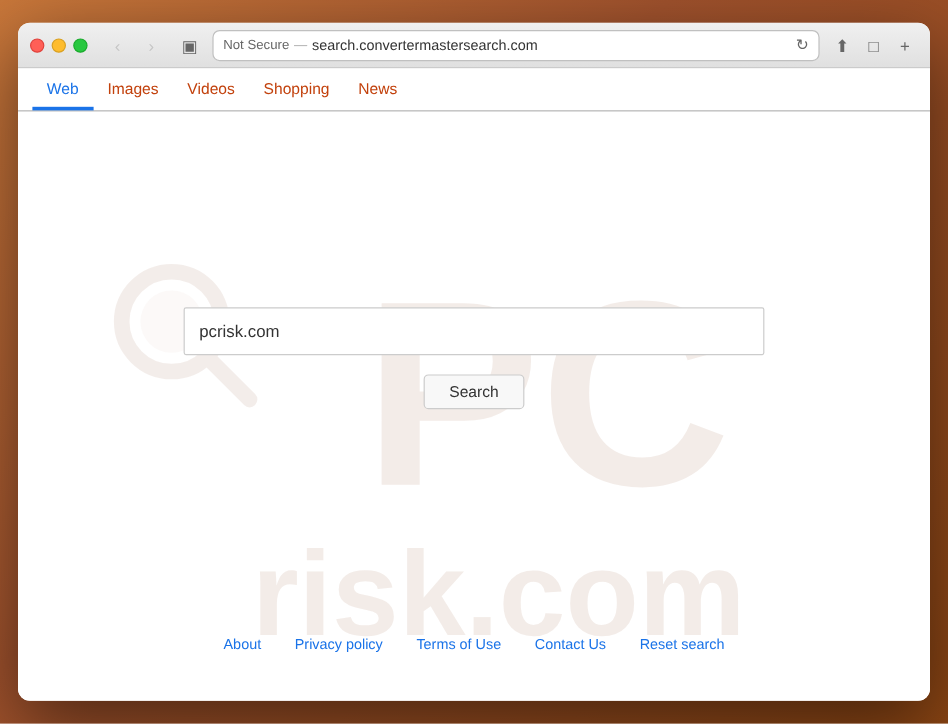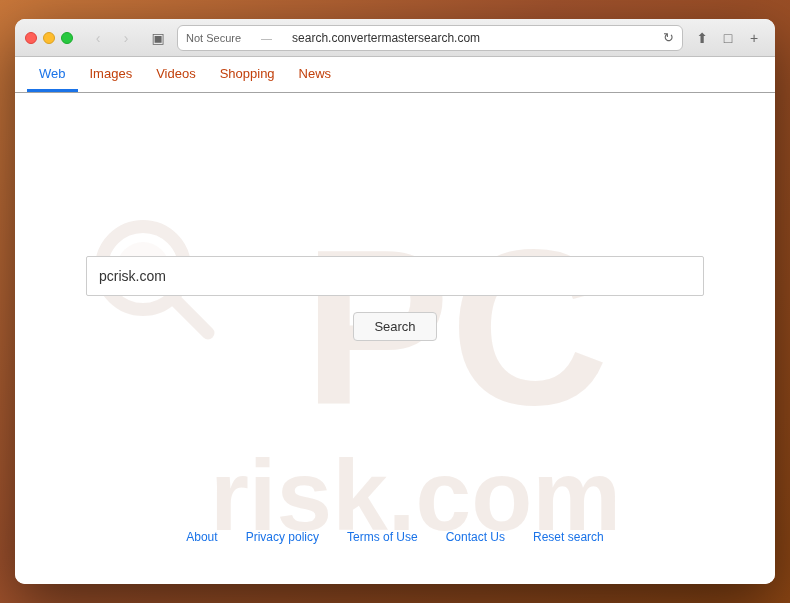--- a/index.html
+++ b/index.html
@@ -89,21 +89,21 @@
       flex: 1;
       display: flex;
       align-items: center;
       background: #fff;
       border: 1px solid #c0c0c0;
       border-radius: 6px;
       padding: 0 8px;
       height: 26px;
       font-size: 12px;
       color: #333;
-      gap: 20px;
+      gap: 4px;
     }
 
     .not-secure {
       color: #666;
       font-size: 11px;
     }
     .url-sep { color: #aaa; font-size: 11px; }
     .url-text { color: #333; font-size: 12px; flex: 1; }
 
     .reload-btn {
@@ -216,21 +216,21 @@
       position: relative;
       z-index: 1;
       display: flex;
       flex-direction: column;
       align-items: center;
       gap: 16px;
       margin-bottom: 80px;
     }
 
     .search-input {
-      width: 618px;
+      width: 484px;
       height: 40px;
       border: 1px solid #ccc;
       border-radius: 2px;
       padding: 0 12px;
       font-size: 14px;
       color: #333;
       outline: none;
       background: #fff;
     }
 

